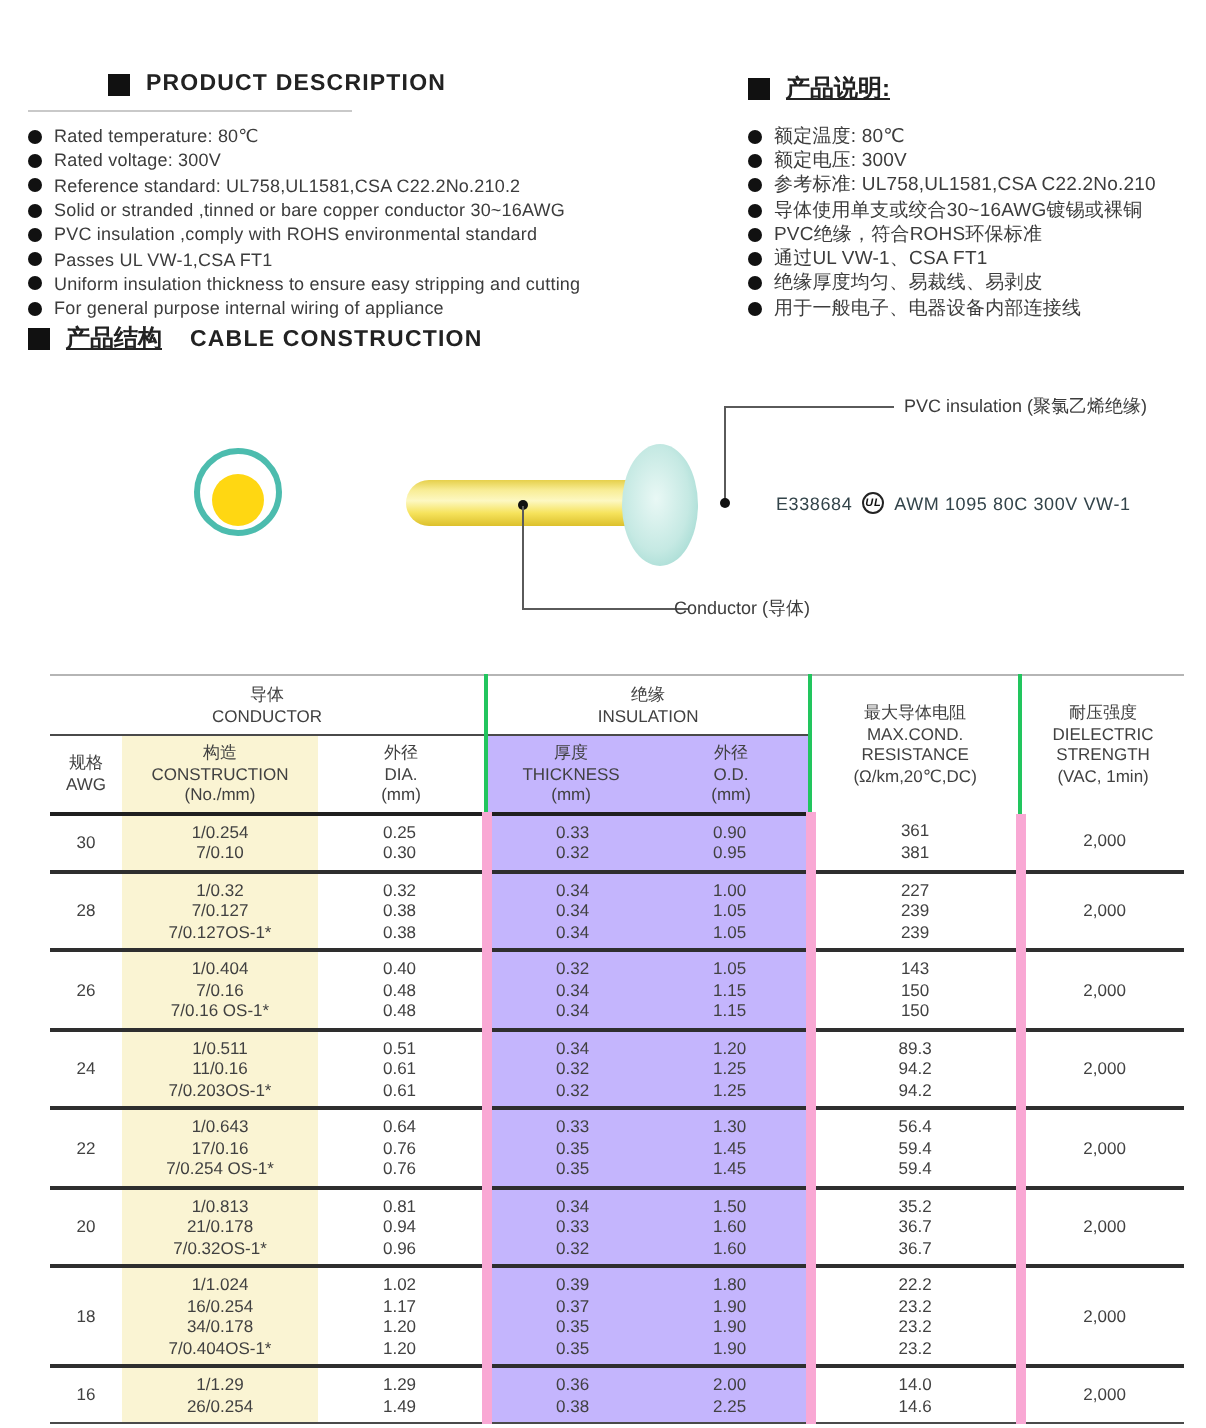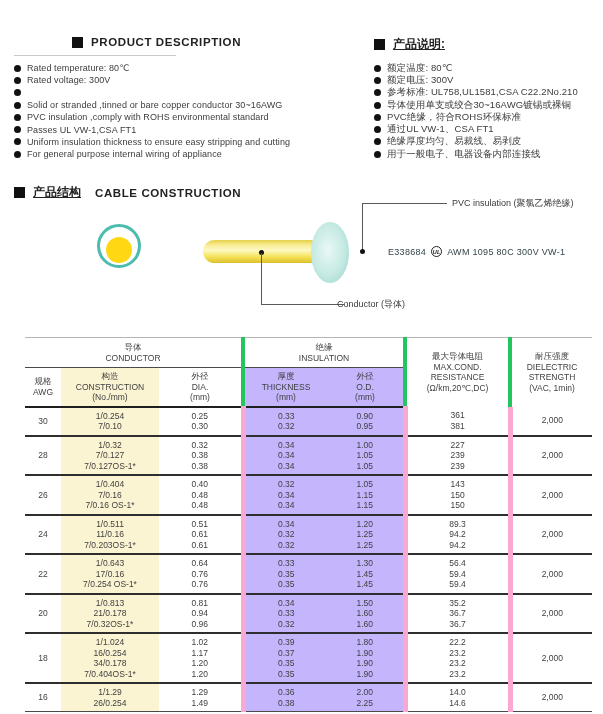--- a/index.html
+++ b/index.html
@@ -44,48 +44,49 @@
   .diagram-label { position:absolute; font-size:9px; color:#3c3c3c; white-space:nowrap; }
   
   .spec-table-wrap { position:absolute; left:25px; top:337px; width:567px; }
   table { border-collapse:collapse; table-layout:fixed; width:567px; }
   col.w-awg{width:36px} col.w-cons{width:98px} col.w-dia{width:84px}
   col.w-thk{width:84px} col.w-od{width:78px} col.w-res{width:105px} col.w-diel{width:82px}
   th,td { text-align:center; vertical-align:middle; font-weight:normal;
           font-size:8.5px; color:#414141; line-height:10.5px; padding:3px 0; }
   thead tr.h1 th { height:30px; border-top:1px solid #b5b5b5; }
   thead tr.h2 th { height:38px; border-bottom:2px solid #1f1f1f; }
-  .b-right { border-right:4px solid #22c55e;margin-top:36px; }
+  .b-right { border-right:2px solid #22c55e;margin-top:36px; }
   .b-under { border-bottom:1px solid #4a4a4a; }
   .yellow { background:#faf4d3;margin-left:33px; }
   .blue { background:#c4b5fd; }
   tbody tr:not(:first-child) td { border-top:2px solid #2e2e2e; }
   tbody tr:last-child td { border-bottom:1px solid #4a4a4a; }
   td.c-dia, td.c-od, td.c-res { }
   .vline-r { border-right:5px solid #f9a8d4; }
 </style>
 </head>
 <body>
 
-<div class="sec-head" style="left:32px; top:36px;padding-left:40px;">
+<div class="sec-head" style="left:14px; top:36px;padding-left:40px;">
   <span class="sq"></span>
   <span class="sec-title">PRODUCT DESCRIPTION</span>
 </div>
 <div class="head-underline" style="left:14px; top:55px; width:162px;"></div>
 <div class="bullet-list" style="left:14px; top:62px; width:352px;">
     <div class="bullet-row">
       <span class="dot"></span>
       <span class="bullet-text">Rated temperature: 80℃</span>
     </div>
     <div class="bullet-row">
       <span class="dot"></span>
       <span class="bullet-text">Rated voltage: 300V</span>
     </div>
     <div class="bullet-row">
       <span class="dot"></span>
+      <span class="bullet-text">Reference standard: UL758,UL1581,CSA C22.2No.210.2</span>
     </div>
     <div class="bullet-row">
       <span class="dot"></span>
       <span class="bullet-text">Solid or stranded ,tinned or bare copper conductor 30~16AWG</span>
     </div>
     <div class="bullet-row">
       <span class="dot"></span>
       <span class="bullet-text">PVC insulation ,comply with ROHS environmental standard</span>
     </div>
     <div class="bullet-row">
@@ -134,21 +135,21 @@
     <div class="bullet-row">
       <span class="dot"></span>
       <span class="bullet-text">绝缘厚度均匀、易裁线、易剥皮</span>
     </div>
     <div class="bullet-row">
       <span class="dot"></span>
       <span class="bullet-text">用于一般电子、电器设备内部连接线</span>
     </div>
   </div>
 
-<div class="sec-head" style="left:14px; top:184px;">
+<div class="sec-head" style="left:14px; top:161px;">
   <span class="sq"></span>
   <span class="sec-title-cn">产品结构</span>
   <span class="sec-title" style="margin-left:6px;">CABLE CONSTRUCTION</span>
 </div>
 
 <div>
   <div class="ring"></div>
   <div class="core"></div>
 
   <div class="rod"></div>

